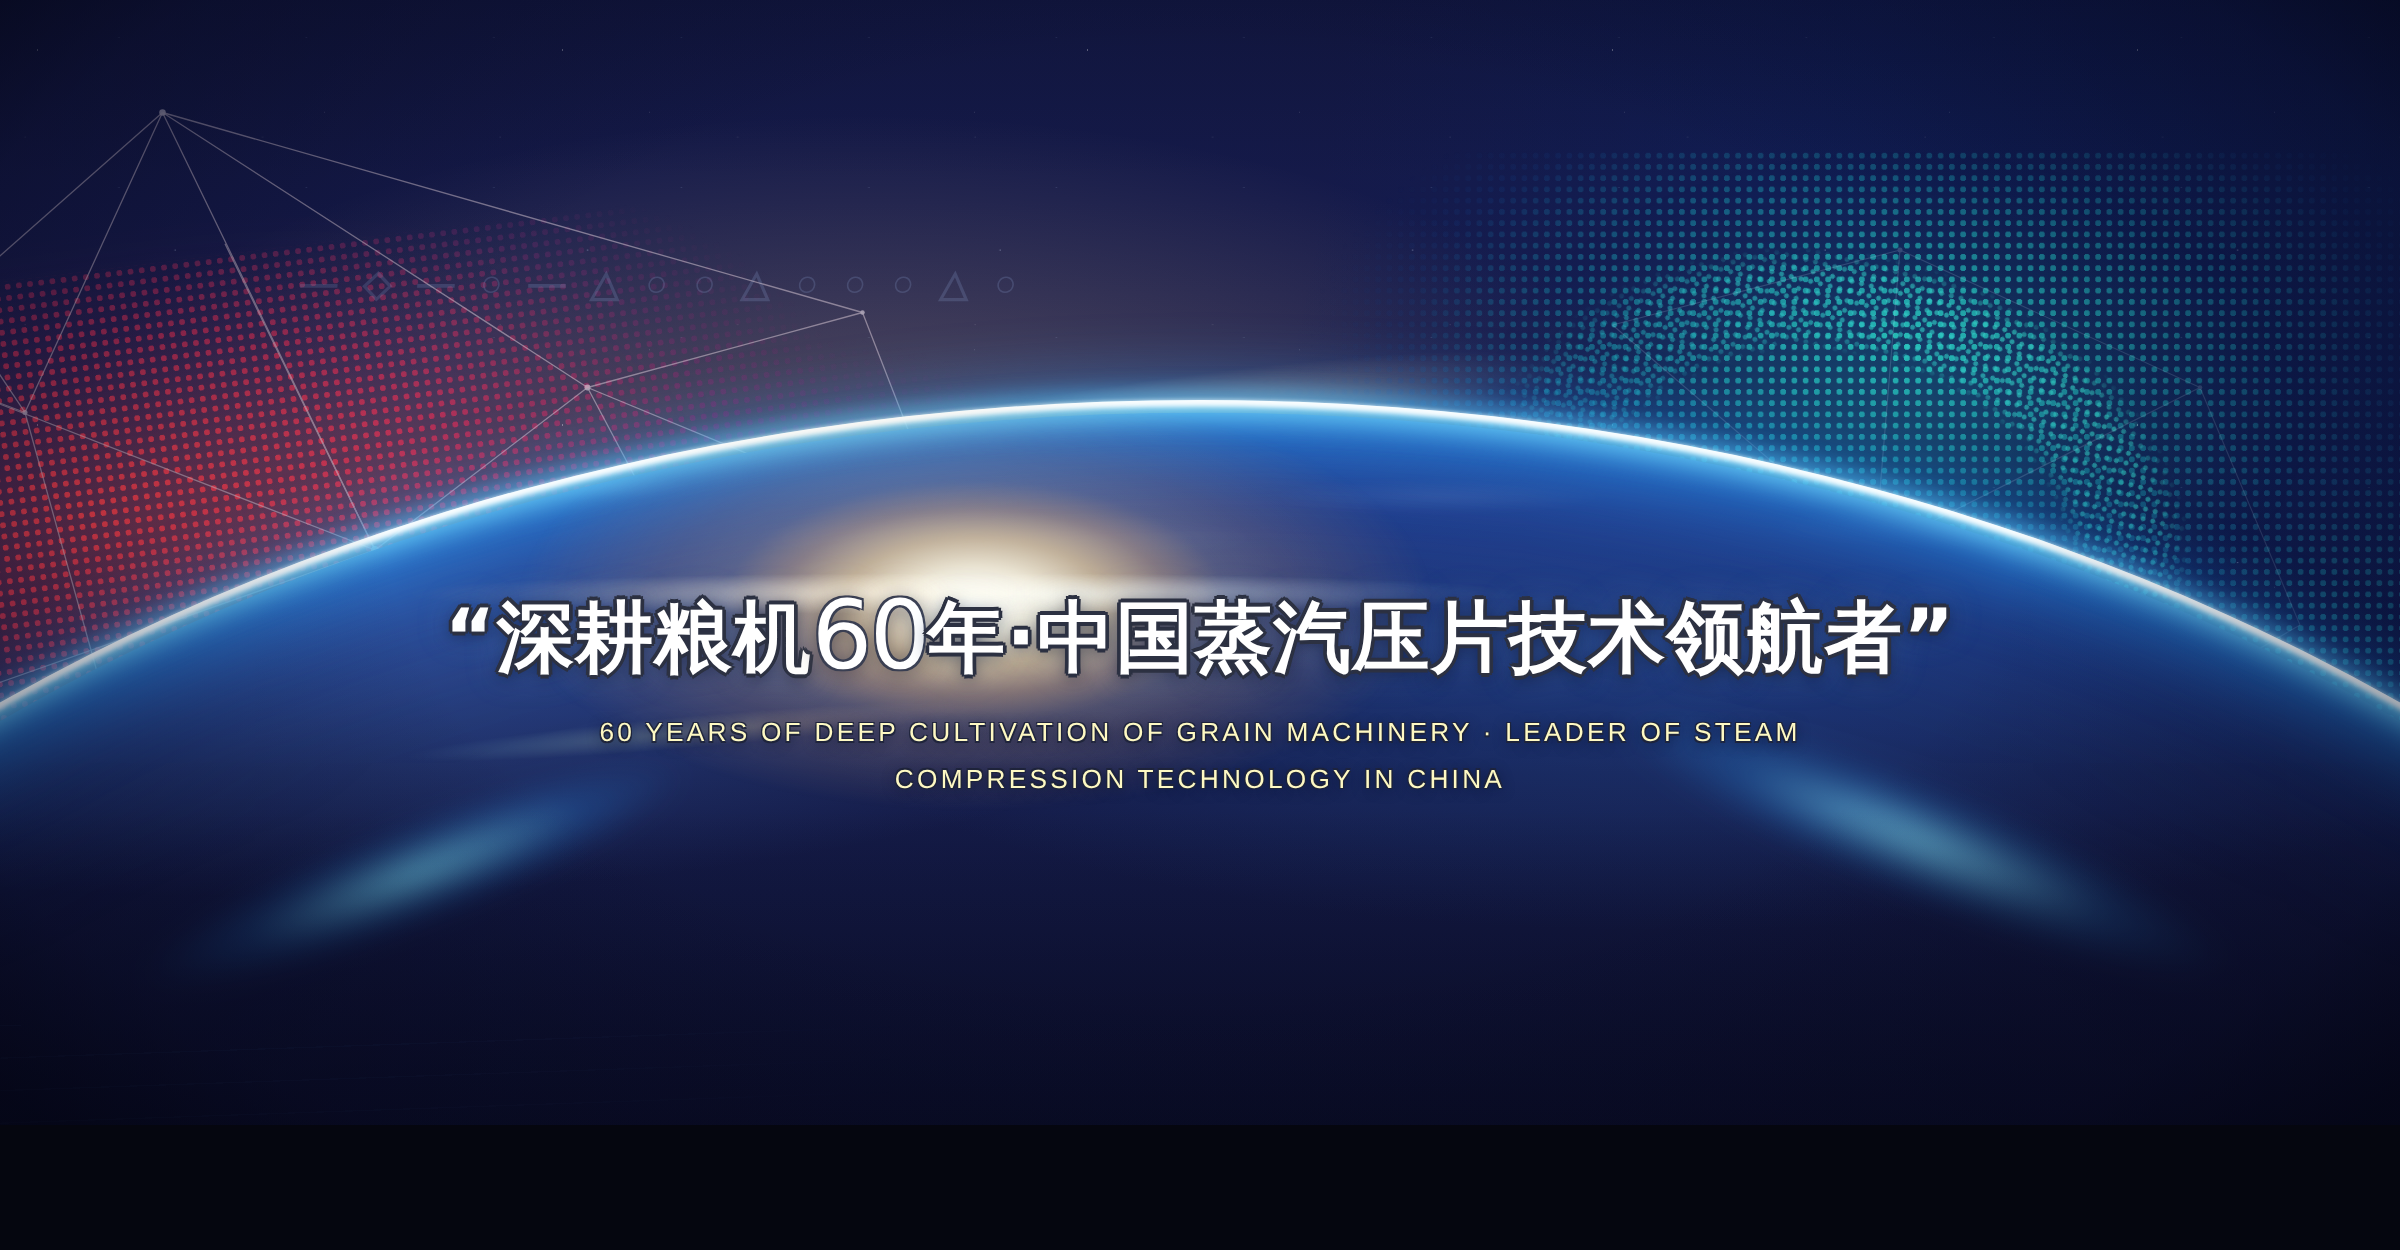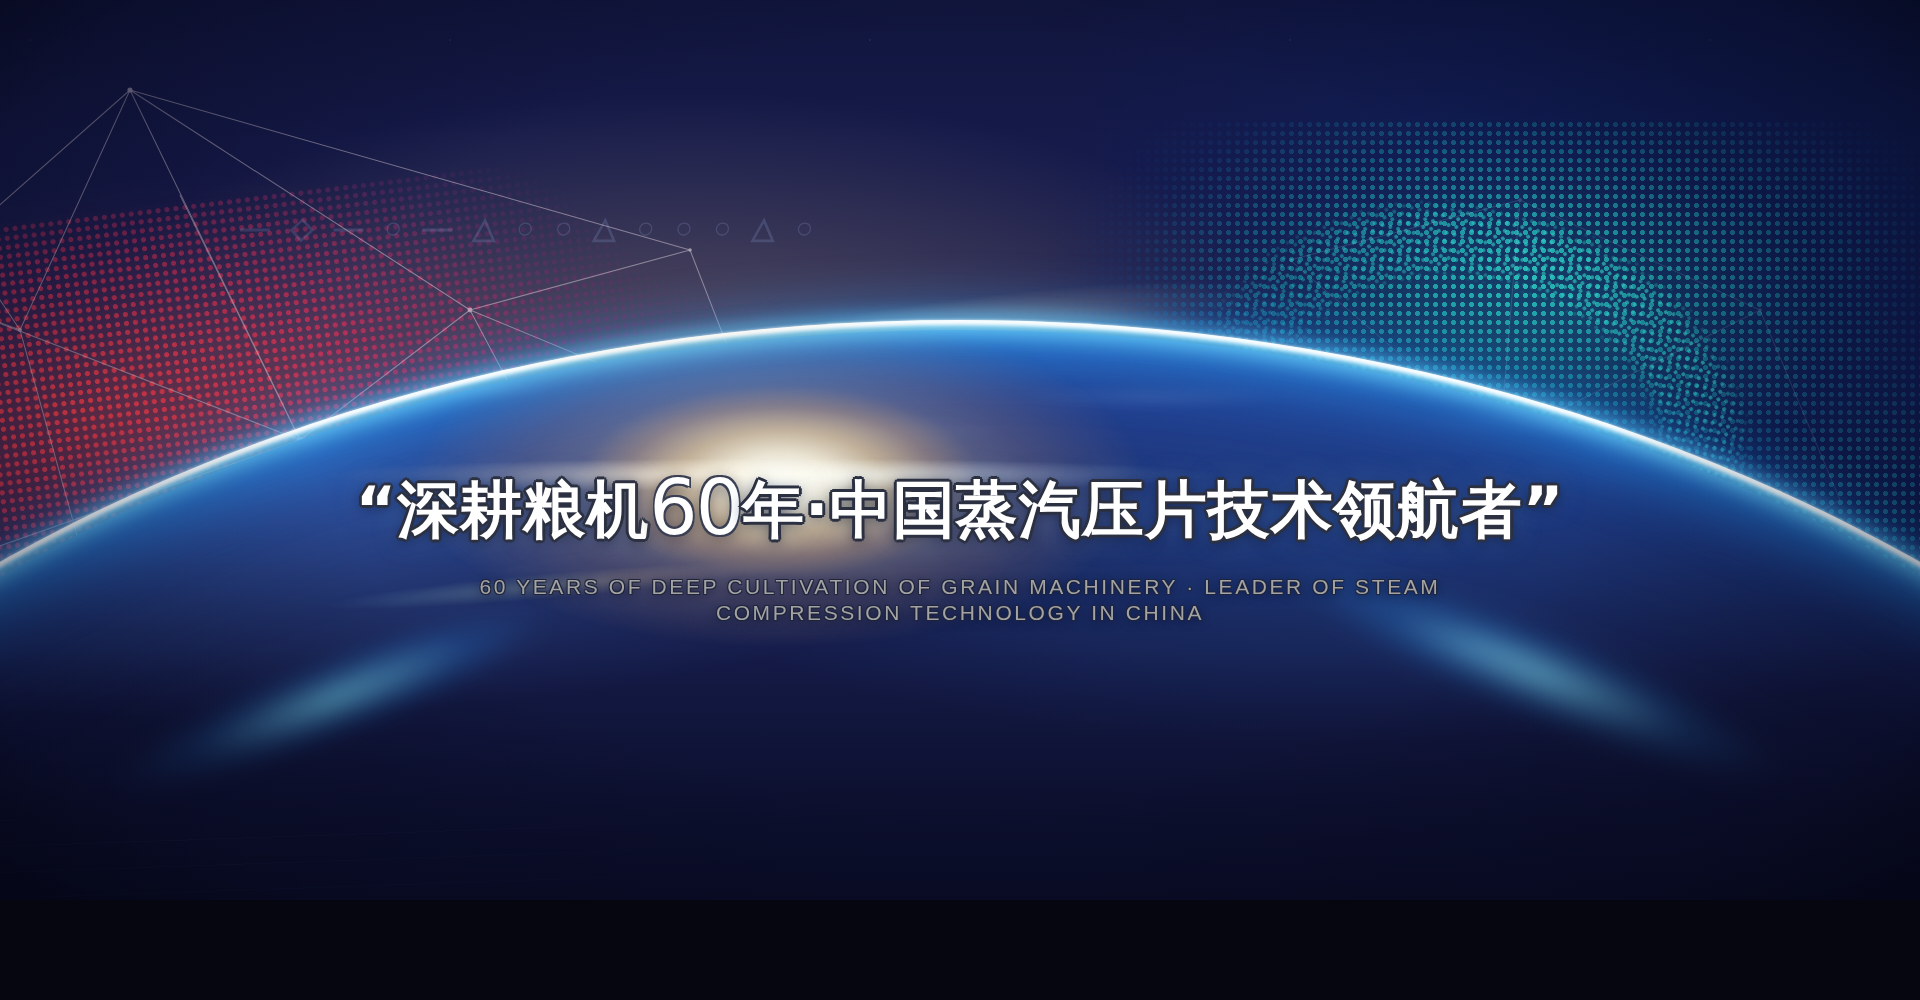--- a/index.html
+++ b/index.html
@@ -259,29 +259,29 @@
     text-shadow:
       -1.6px -1.6px 0 #3a3f52, 1.6px -1.6px 0 #3a3f52, -1.6px 1.6px 0 #3a3f52, 1.6px 1.6px 0 #3a3f52,
       0 3px 16px rgba(8,14,40,.7), 0 0 34px rgba(255,225,180,.45);
   }
   #subLine1,#subLine2{
     margin:0;
     font-family:"Liberation Sans","DejaVu Sans",sans-serif;
     font-size:21px;
     font-weight:400;
     letter-spacing:2.6px;
-    color:#a3a3a3;
+    color:#fef9c3;
     white-space:nowrap;
     text-shadow:
       -1px -1px 0 rgba(30,36,58,.9), 1px -1px 0 rgba(30,36,58,.9),
       -1px 1px 0 rgba(30,36,58,.9), 1px 1px 0 rgba(30,36,58,.9),
       0 2px 10px rgba(8,14,40,.8);
   }
   #subLine1{margin-top:26px;}
-  #subLine2{margin-top:2px;}
+  #subLine2{margin-top:13px;}
 </style>
 </head>
 <body>
 
 <div id="stage">
 
   <div class="layer" id="sky"></div>
   <div class="layer" id="skyRight"></div>
   <div class="layer" id="stars"></div>
   <div class="layer" id="stars2"></div>

